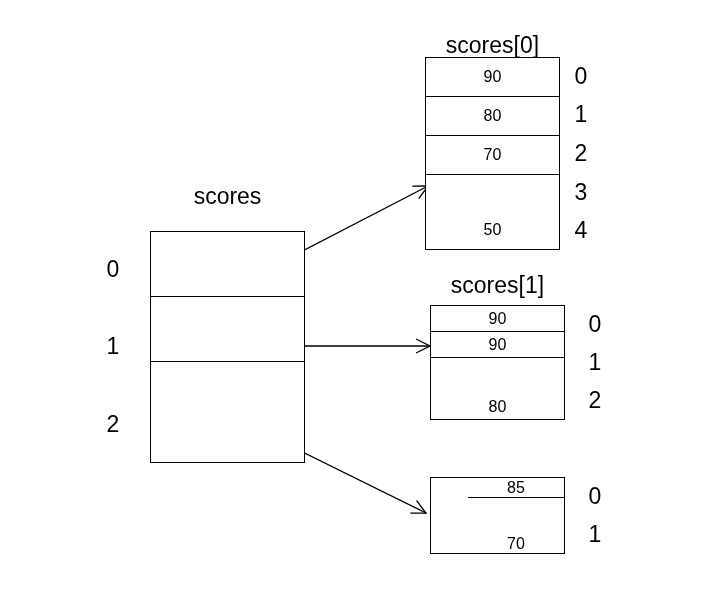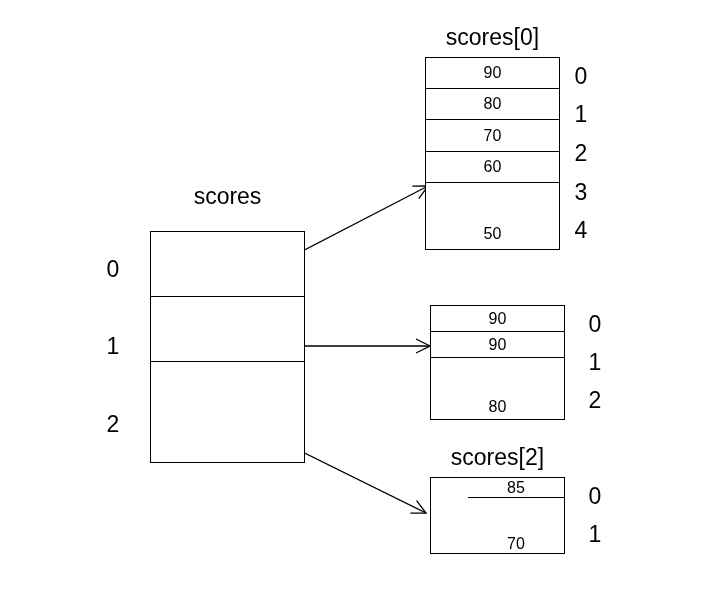--- a/index.html
+++ b/index.html
@@ -79,52 +79,51 @@
     <div class="cell"></div>
     <div class="cell"></div>
   </div>
 
   <div class="abs index-col" style="left:100px; top:231px; width:26px; height:232px;">
     <div class="idx">0</div>
     <div class="idx">1</div>
     <div class="idx">2</div>
   </div>
 
-  <div class="abs title" style="left:425px; top:24px; width:135px;">scores[0]</div>
+  <div class="abs title" style="left:425px; top:32px; width:135px;">scores[0]</div>
 
   <div class="abs array-box" style="left:425px; top:57px; width:135px; height:193px;">
     <div class="cell">90</div>
     <div class="cell">80</div>
     <div class="cell">70</div>
-    <div class="cell">60</div>
     <div class="cell">50</div>
   </div>
 
   <div class="abs index-col" style="left:568px; top:57px; width:26px; height:193px;">
     <div class="idx">0</div>
     <div class="idx">1</div>
     <div class="idx">2</div>
     <div class="idx">3</div>
     <div class="idx">4</div>
   </div>
 
+  <div class="abs title" style="left:430px; top:272px; width:135px;">scores[1]</div>
 
   <div class="abs array-box" style="left:430px; top:305px; width:135px; height:115px;">
     <div class="cell">90</div>
     <div class="cell">90</div>
     <div class="cell">80</div>
   </div>
 
   <div class="abs index-col" style="left:582px; top:305px; width:26px; height:115px;">
     <div class="idx">0</div>
     <div class="idx">1</div>
     <div class="idx">2</div>
   </div>
 
-  <div class="abs title" style="left:430px; top:444px; width:135px;">scores[2]</div>
 
   <div class="abs array-box" style="left:430px; top:477px; width:135px; height:77px;padding-left:37px;">
     <div class="cell">85</div>
     <div class="cell">70</div>
   </div>
 
   <div class="abs index-col" style="left:582px; top:477px; width:26px; height:77px;">
     <div class="idx">0</div>
     <div class="idx">1</div>
   </div>

